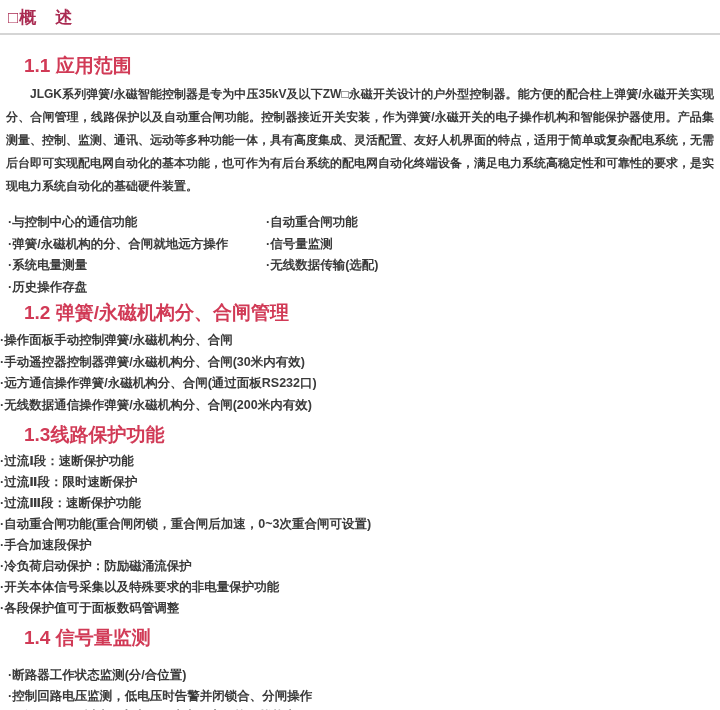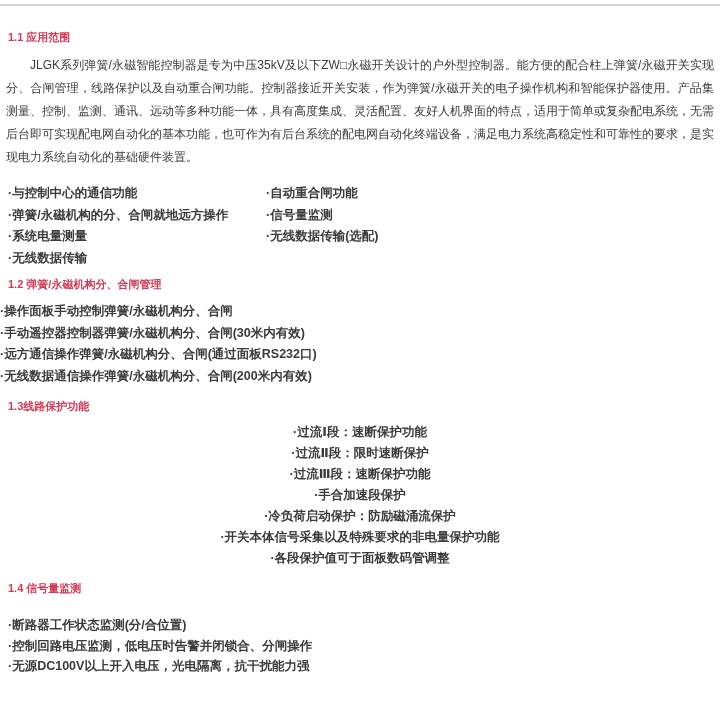--- a/index.html
+++ b/index.html
@@ -14,30 +14,30 @@
   .page{width:720px;height:710px;position:relative;}
   h1.pagetitle{
     margin:0;padding:7px 0 0 8px;
     font-size:17px;line-height:22px;font-weight:700;
     color:var(--title);letter-spacing:1px;
   }
   .rule{
     margin-top:4px;height:0;border-top:2px solid var(--rule);width:720px;
   }
   h2.sec{
-    margin:0 0 0 8px;font-size:11px;line-height:20px;font-weight:700;
+    margin:0 0 0 24px;font-size:19px;line-height:20px;font-weight:700;
     color:var(--heading);
   }
   h2.sec.s1{margin-top:21px;}
   h2.sec.s2{margin-top:5px;}
   h2.sec.s3{margin-top:9px;}
   h2.sec.s4{margin-top:9px;}
   p.para{
     margin:7px 6px 0 6px;
-    font-size:12px;line-height:23px;font-weight:400;
+    font-size:12px;line-height:23px;font-weight:700;
     text-align:justify;text-indent:2em;color:var(--body);
   }
   .features{
     display:flex;flex-direction:row;align-items:flex-start;
     margin:14px 0 0 8px;
   }
   .features ul, ul.bullets{
     list-style:none;margin:0;padding:0;
   }
   .features li{
@@ -45,41 +45,42 @@
   }
   .fcol1{width:258px;}
   .fcol2{width:164px;}
   .fcol3{flex:1;}
   ul.bullets{margin-top:7px;}
   ul.bullets li{
     font-size:12.5px;line-height:21.5px;font-weight:700;white-space:nowrap;
   }
   ul.bullets.indent{padding-left:0;}
   ul.bullets.flush{padding-left:8px;}
-  ul.bullets.b13{margin-top:6px;text-align:center;}
+  ul.bullets.b13{margin-top:6px;}
   ul.bullets.b13 li{line-height:21px;}
   ul.bullets.b14{margin-top:17px;}
   ul.bullets.b14 li{line-height:20.5px;}
 </style>
 </head>
 <body>
 
 <div class="page">
 
+  <h1 class="pagetitle">□概　述</h1>
   <div class="rule"></div>
 
   <h2 class="sec s1">1.1 应用范围</h2>
   <p class="para">JLGK系列弹簧/永磁智能控制器是专为中压35kV及以下ZW□永磁开关设计的户外型控制器。能方便的配合柱上弹簧/永磁开关实现分、合闸管理，线路保护以及自动重合闸功能。控制器接近开关安装，作为弹簧/永磁开关的电子操作机构和智能保护器使用。产品集测量、控制、监测、通讯、远动等多种功能一体，具有高度集成、灵活配置、友好人机界面的特点，适用于简单或复杂配电系统，无需后台即可实现配电网自动化的基本功能，也可作为有后台系统的配电网自动化终端设备，满足电力系统高稳定性和可靠性的要求，是实现电力系统自动化的基础硬件装置。</p>
 
   <div class="features">
     <ul class="fcol1">
       <li>·与控制中心的通信功能</li>
       <li>·弹簧/永磁机构的分、合闸就地远方操作</li>
       <li>·系统电量测量</li>
-      <li>·无线数据传输</li>
+      <li>·历史操作存盘</li>
     </ul>
     <ul class="fcol3">
       <li>·自动重合闸功能</li>
       <li>·信号量监测</li>
       <li>·无线数据传输(选配)</li>
     </ul>
   </div>
 
   <h2 class="sec s2">1.2 弹簧/永磁机构分、合闸管理</h2>
   <ul class="bullets indent">
@@ -87,20 +88,21 @@
     <li>·手动遥控器控制器弹簧/永磁机构分、合闸(30米内有效)</li>
     <li>·远方通信操作弹簧/永磁机构分、合闸(通过面板RS232口)</li>
     <li>·无线数据通信操作弹簧/永磁机构分、合闸(200米内有效)</li>
   </ul>
 
   <h2 class="sec s3">1.3线路保护功能</h2>
   <ul class="bullets indent b13">
     <li>·过流Ⅰ段：速断保护功能</li>
     <li>·过流Ⅱ段：限时速断保护</li>
     <li>·过流Ⅲ段：速断保护功能</li>
+    <li>·自动重合闸功能(重合闸闭锁，重合闸后加速，0~3次重合闸可设置)</li>
     <li>·手合加速段保护</li>
     <li>·冷负荷启动保护：防励磁涌流保护</li>
     <li>·开关本体信号采集以及特殊要求的非电量保护功能</li>
     <li>·各段保护值可于面板数码管调整</li>
   </ul>
 
   <h2 class="sec s4">1.4 信号量监测</h2>
   <ul class="bullets flush b14">
     <li>·断路器工作状态监测(分/合位置)</li>
     <li>·控制回路电压监测，低电压时告警并闭锁合、分闸操作</li>

